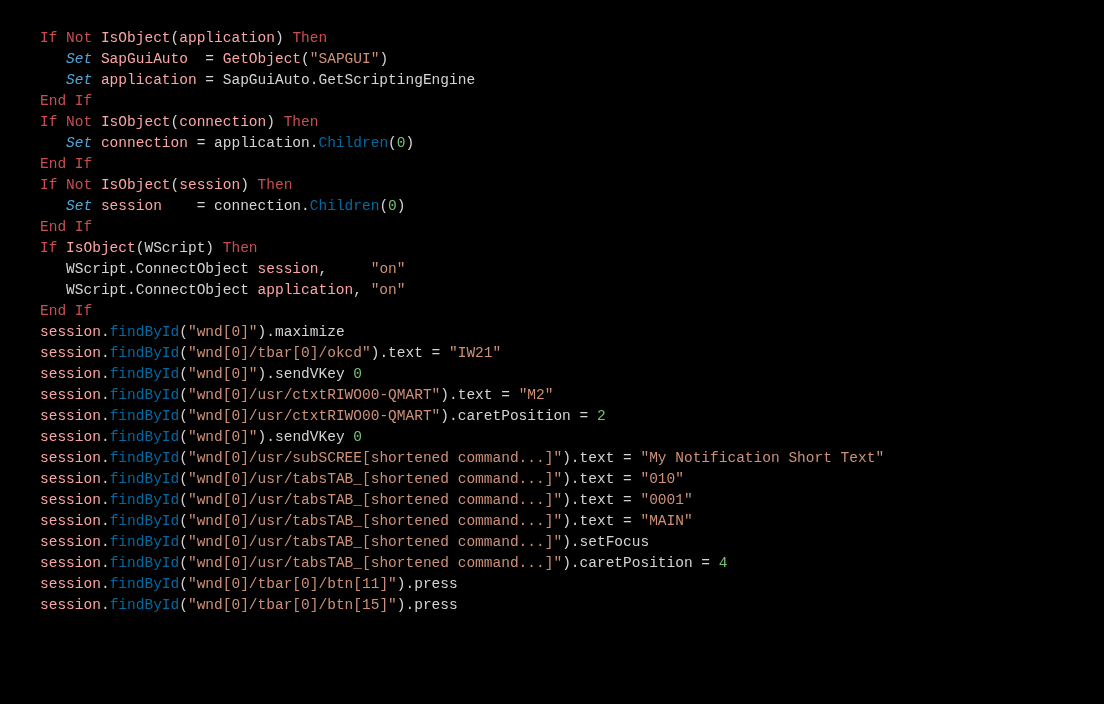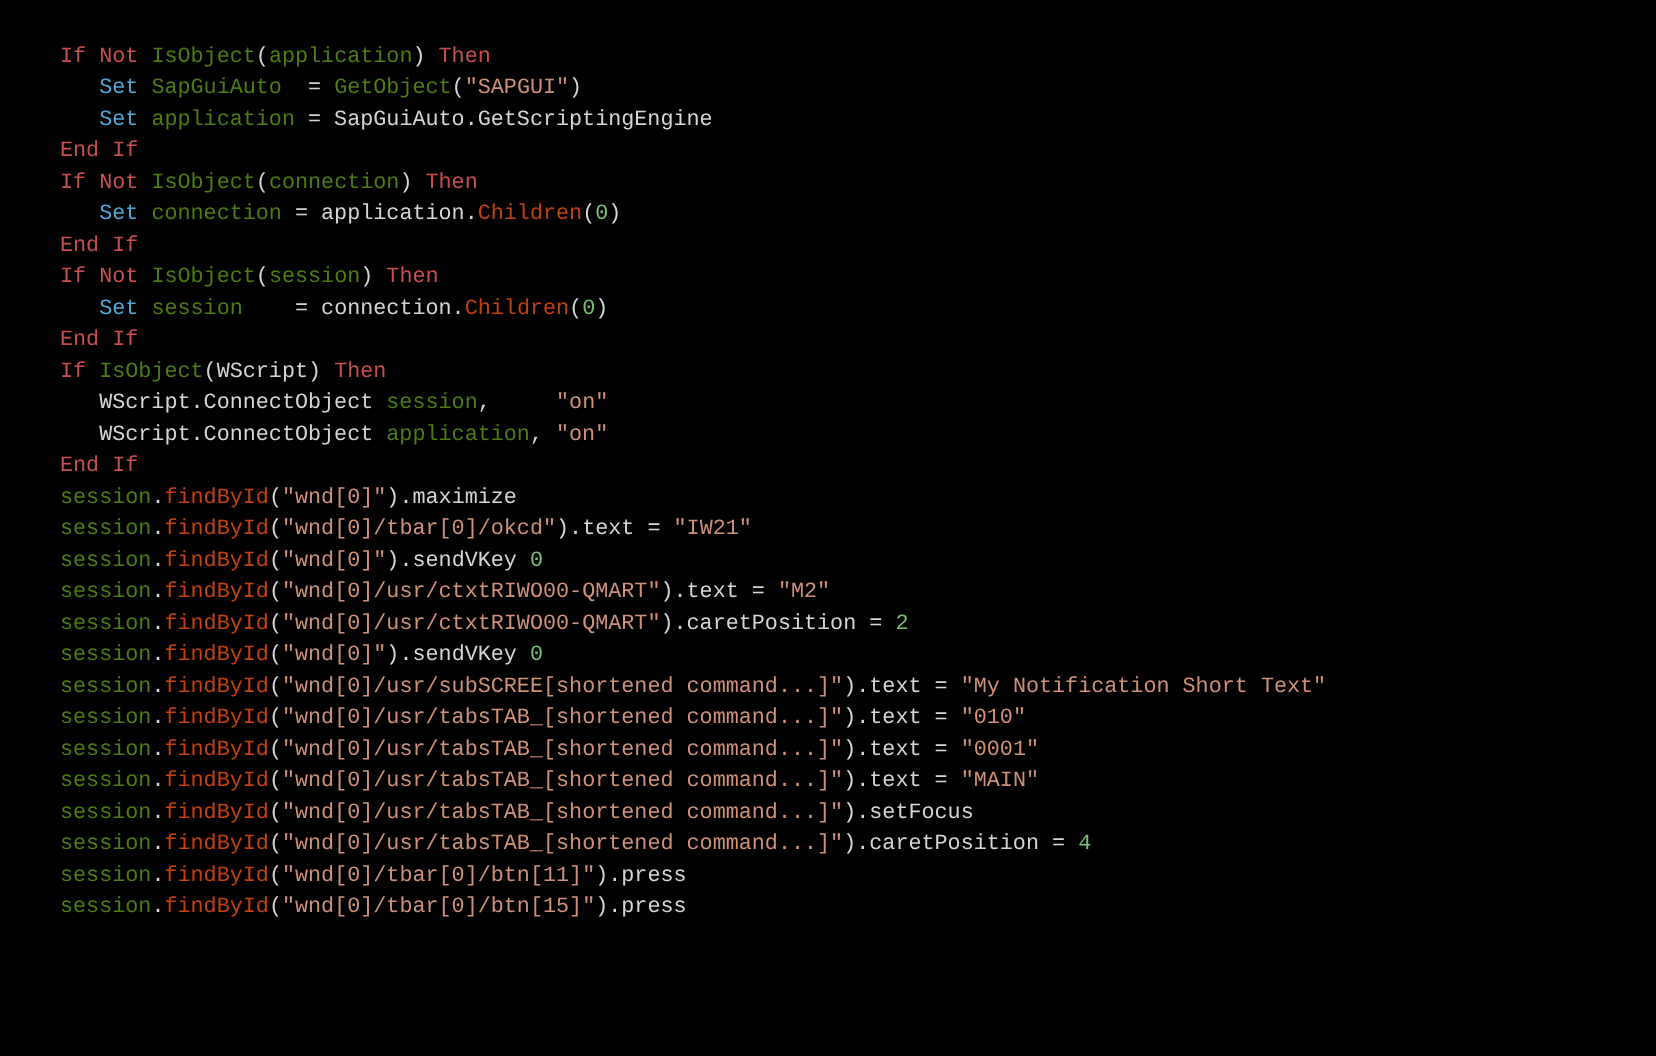--- a/index.html
+++ b/index.html
@@ -10,23 +10,23 @@
     font-size: 14.5px;
     line-height: 21px;
     color: #d4d4d4;
   }
   pre {
     margin: 0;
     font-family: inherit;
     white-space: pre;
   }
   .kw-red    { color: #c94f4f; }
-  .kw-blue   { color: #4fa8d8; }
-  .obj       { color: #4d7c0f; }
-  .meth      { color: #c2410c; margin-top: 30px; }
+  .kw-blue   { color: #4fa8d8; font-style: italic; }
+  .obj       { color: #fca5a5; }
+  .meth      { color: #0369a1; margin-top: 30px; }
   .str       { color: #ce9178; }
   .num       { color: #78c078; }
   .txt       { color: #d4d4d4; }
 </style>
 </head>
 <body>
 
 <pre id="code"><div><span class="kw-red">If</span><span class="txt"> </span><span class="kw-red">Not</span><span class="txt"> </span><span class="obj">IsObject</span><span class="txt">(</span><span class="obj">application</span><span class="txt">) </span><span class="kw-red">Then</span></div><div><span class="txt">   </span><span class="kw-blue">Set</span><span class="txt"> </span><span class="obj">SapGuiAuto</span><span class="txt">  = </span><span class="obj">GetObject</span><span class="txt">(</span><span class="str">"SAPGUI"</span><span class="txt">)</span></div><div><span class="txt">   </span><span class="kw-blue">Set</span><span class="txt"> </span><span class="obj">application</span><span class="txt"> = SapGuiAuto.GetScriptingEngine</span></div><div><span class="kw-red">End</span><span class="txt"> </span><span class="kw-red">If</span></div><div><span class="kw-red">If</span><span class="txt"> </span><span class="kw-red">Not</span><span class="txt"> </span><span class="obj">IsObject</span><span class="txt">(</span><span class="obj">connection</span><span class="txt">) </span><span class="kw-red">Then</span></div><div><span class="txt">   </span><span class="kw-blue">Set</span><span class="txt"> </span><span class="obj">connection</span><span class="txt"> = application.</span><span class="meth">Children</span><span class="txt">(</span><span class="num">0</span><span class="txt">)</span></div><div><span class="kw-red">End</span><span class="txt"> </span><span class="kw-red">If</span></div><div><span class="kw-red">If</span><span class="txt"> </span><span class="kw-red">Not</span><span class="txt"> </span><span class="obj">IsObject</span><span class="txt">(</span><span class="obj">session</span><span class="txt">) </span><span class="kw-red">Then</span></div><div><span class="txt">   </span><span class="kw-blue">Set</span><span class="txt"> </span><span class="obj">session</span><span class="txt">    = connection.</span><span class="meth">Children</span><span class="txt">(</span><span class="num">0</span><span class="txt">)</span></div><div><span class="kw-red">End</span><span class="txt"> </span><span class="kw-red">If</span></div><div><span class="kw-red">If</span><span class="txt"> </span><span class="obj">IsObject</span><span class="txt">(WScript) </span><span class="kw-red">Then</span></div><div><span class="txt">   WScript.ConnectObject </span><span class="obj">session</span><span class="txt">,     </span><span class="str">"on"</span></div><div><span class="txt">   WScript.ConnectObject </span><span class="obj">application</span><span class="txt">, </span><span class="str">"on"</span></div><div><span class="kw-red">End</span><span class="txt"> </span><span class="kw-red">If</span></div><div><span class="obj">session</span><span class="txt">.</span><span class="meth">findById</span><span class="txt">(</span><span class="str">"wnd[0]"</span><span class="txt">).maximize</span></div><div><span class="obj">session</span><span class="txt">.</span><span class="meth">findById</span><span class="txt">(</span><span class="str">"wnd[0]/tbar[0]/okcd"</span><span class="txt">).text = </span><span class="str">"IW21"</span></div><div><span class="obj">session</span><span class="txt">.</span><span class="meth">findById</span><span class="txt">(</span><span class="str">"wnd[0]"</span><span class="txt">).sendVKey </span><span class="num">0</span></div><div><span class="obj">session</span><span class="txt">.</span><span class="meth">findById</span><span class="txt">(</span><span class="str">"wnd[0]/usr/ctxtRIWO00-QMART"</span><span class="txt">).text = </span><span class="str">"M2"</span></div><div><span class="obj">session</span><span class="txt">.</span><span class="meth">findById</span><span class="txt">(</span><span class="str">"wnd[0]/usr/ctxtRIWO00-QMART"</span><span class="txt">).caretPosition = </span><span class="num">2</span></div><div><span class="obj">session</span><span class="txt">.</span><span class="meth">findById</span><span class="txt">(</span><span class="str">"wnd[0]"</span><span class="txt">).sendVKey </span><span class="num">0</span></div><div><span class="obj">session</span><span class="txt">.</span><span class="meth">findById</span><span class="txt">(</span><span class="str">"wnd[0]/usr/subSCREE[shortened command...]"</span><span class="txt">).text = </span><span class="str">"My Notification Short Text"</span></div><div><span class="obj">session</span><span class="txt">.</span><span class="meth">findById</span><span class="txt">(</span><span class="str">"wnd[0]/usr/tabsTAB_[shortened command...]"</span><span class="txt">).text = </span><span class="str">"010"</span></div><div><span class="obj">session</span><span class="txt">.</span><span class="meth">findById</span><span class="txt">(</span><span class="str">"wnd[0]/usr/tabsTAB_[shortened command...]"</span><span class="txt">).text = </span><span class="str">"0001"</span></div><div><span class="obj">session</span><span class="txt">.</span><span class="meth">findById</span><span class="txt">(</span><span class="str">"wnd[0]/usr/tabsTAB_[shortened command...]"</span><span class="txt">).text = </span><span class="str">"MAIN"</span></div><div><span class="obj">session</span><span class="txt">.</span><span class="meth">findById</span><span class="txt">(</span><span class="str">"wnd[0]/usr/tabsTAB_[shortened command...]"</span><span class="txt">).setFocus</span></div><div><span class="obj">session</span><span class="txt">.</span><span class="meth">findById</span><span class="txt">(</span><span class="str">"wnd[0]/usr/tabsTAB_[shortened command...]"</span><span class="txt">).caretPosition = </span><span class="num">4</span></div><div><span class="obj">session</span><span class="txt">.</span><span class="meth">findById</span><span class="txt">(</span><span class="str">"wnd[0]/tbar[0]/btn[11]"</span><span class="txt">).press</span></div><div><span class="obj">session</span><span class="txt">.</span><span class="meth">findById</span><span class="txt">(</span><span class="str">"wnd[0]/tbar[0]/btn[15]"</span><span class="txt">).press</span></div></pre>
 
 </body></html>

